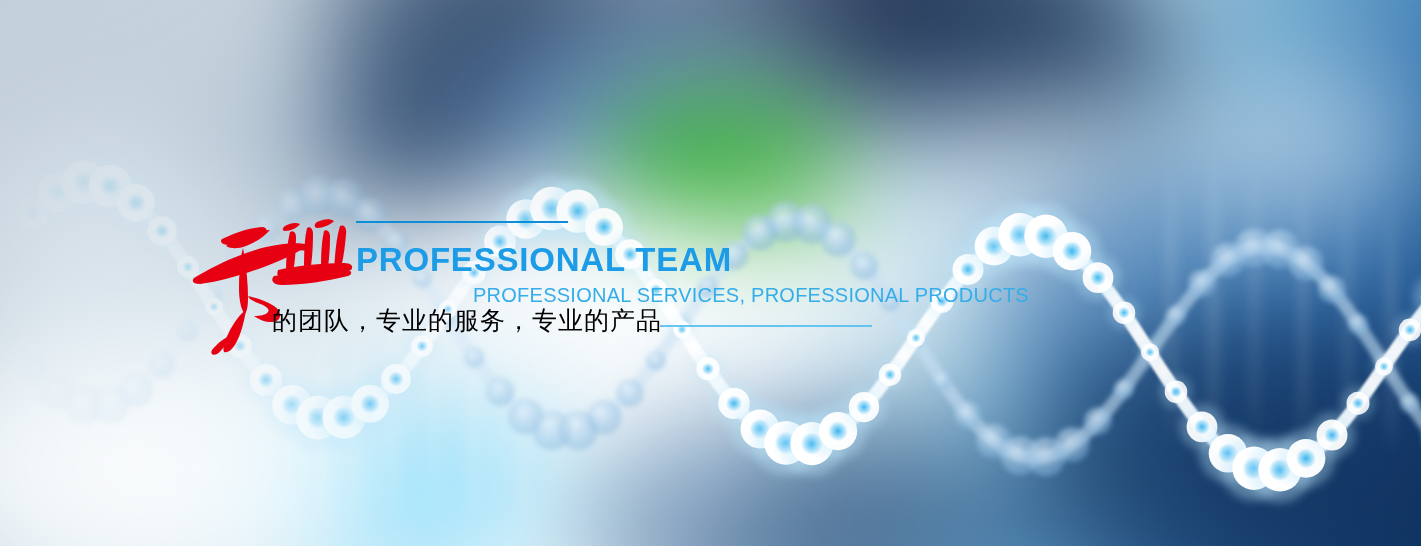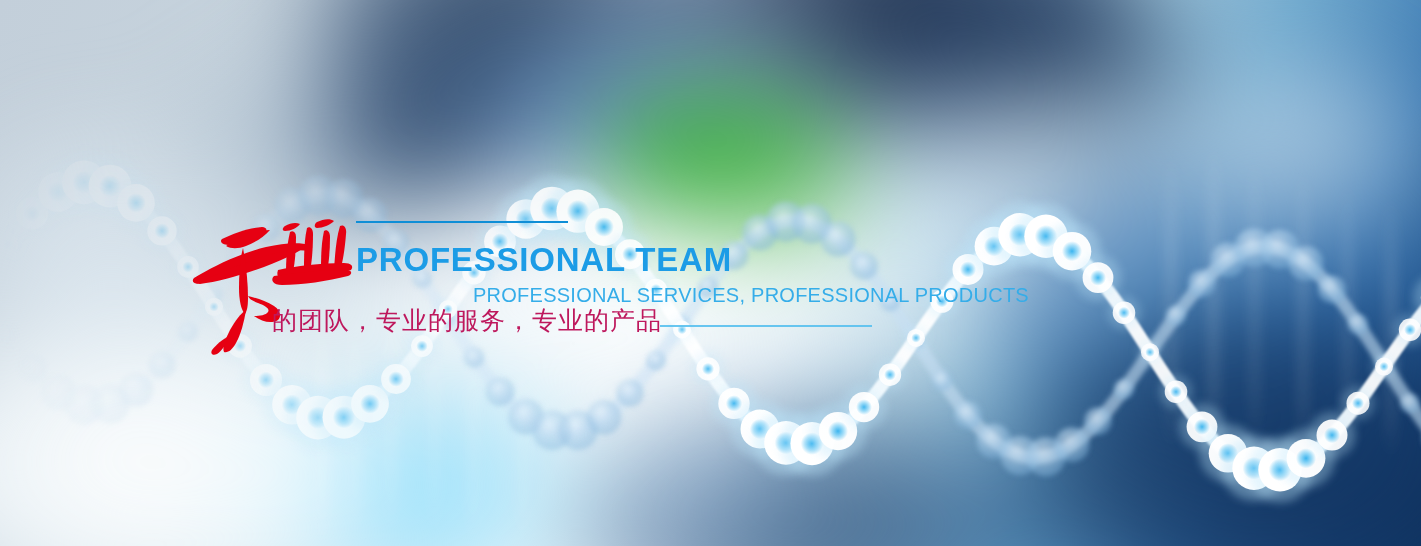--- a/index.html
+++ b/index.html
@@ -153,21 +153,21 @@
     color: #35ade9;
     line-height: 1;
     white-space: nowrap;
   }
   #cn-line {
     position: absolute;
     left: 272px;
     top: 306px;
     font-size: 25px;
     letter-spacing: 1px;
-    color: #be185d;
+    color: #000000;
     line-height: 1.2;
     white-space: nowrap;
     font-family: "DejaVu Sans", "Liberation Sans", sans-serif;
   }
   #rule-bottom {
     position: absolute;
     left: 660px;
     top: 325px;
     width: 212px;
     height: 2px;

